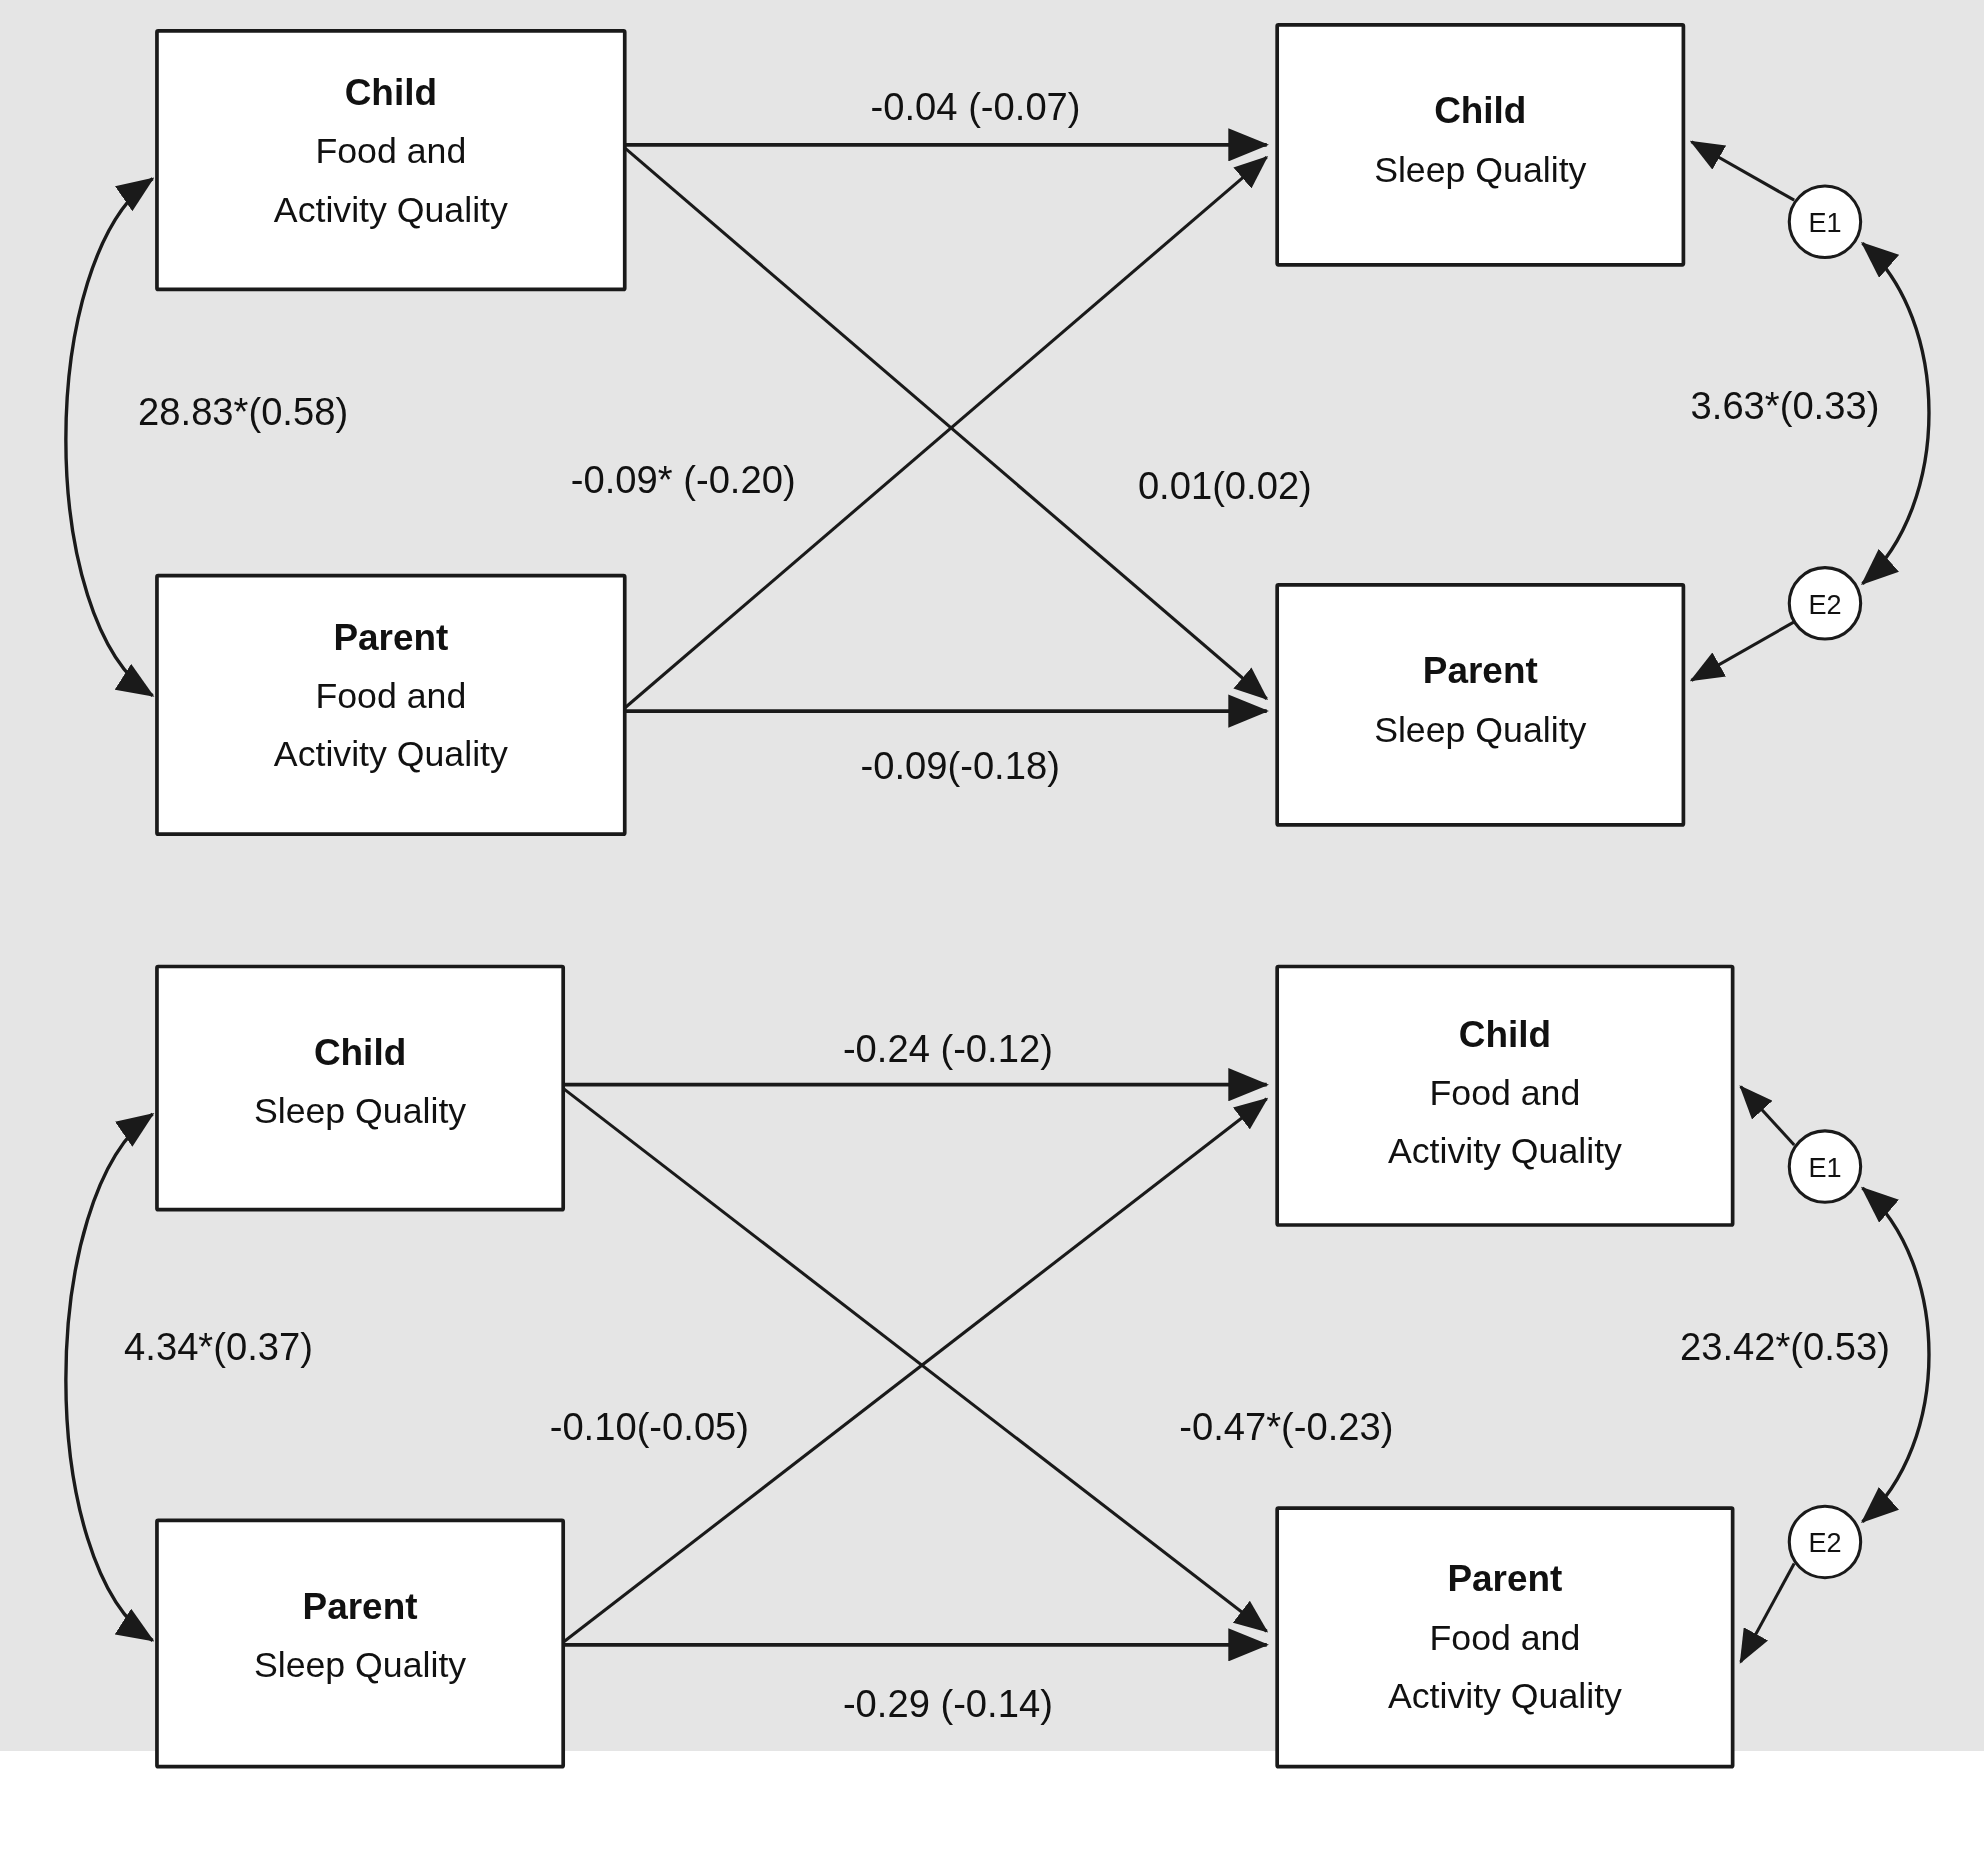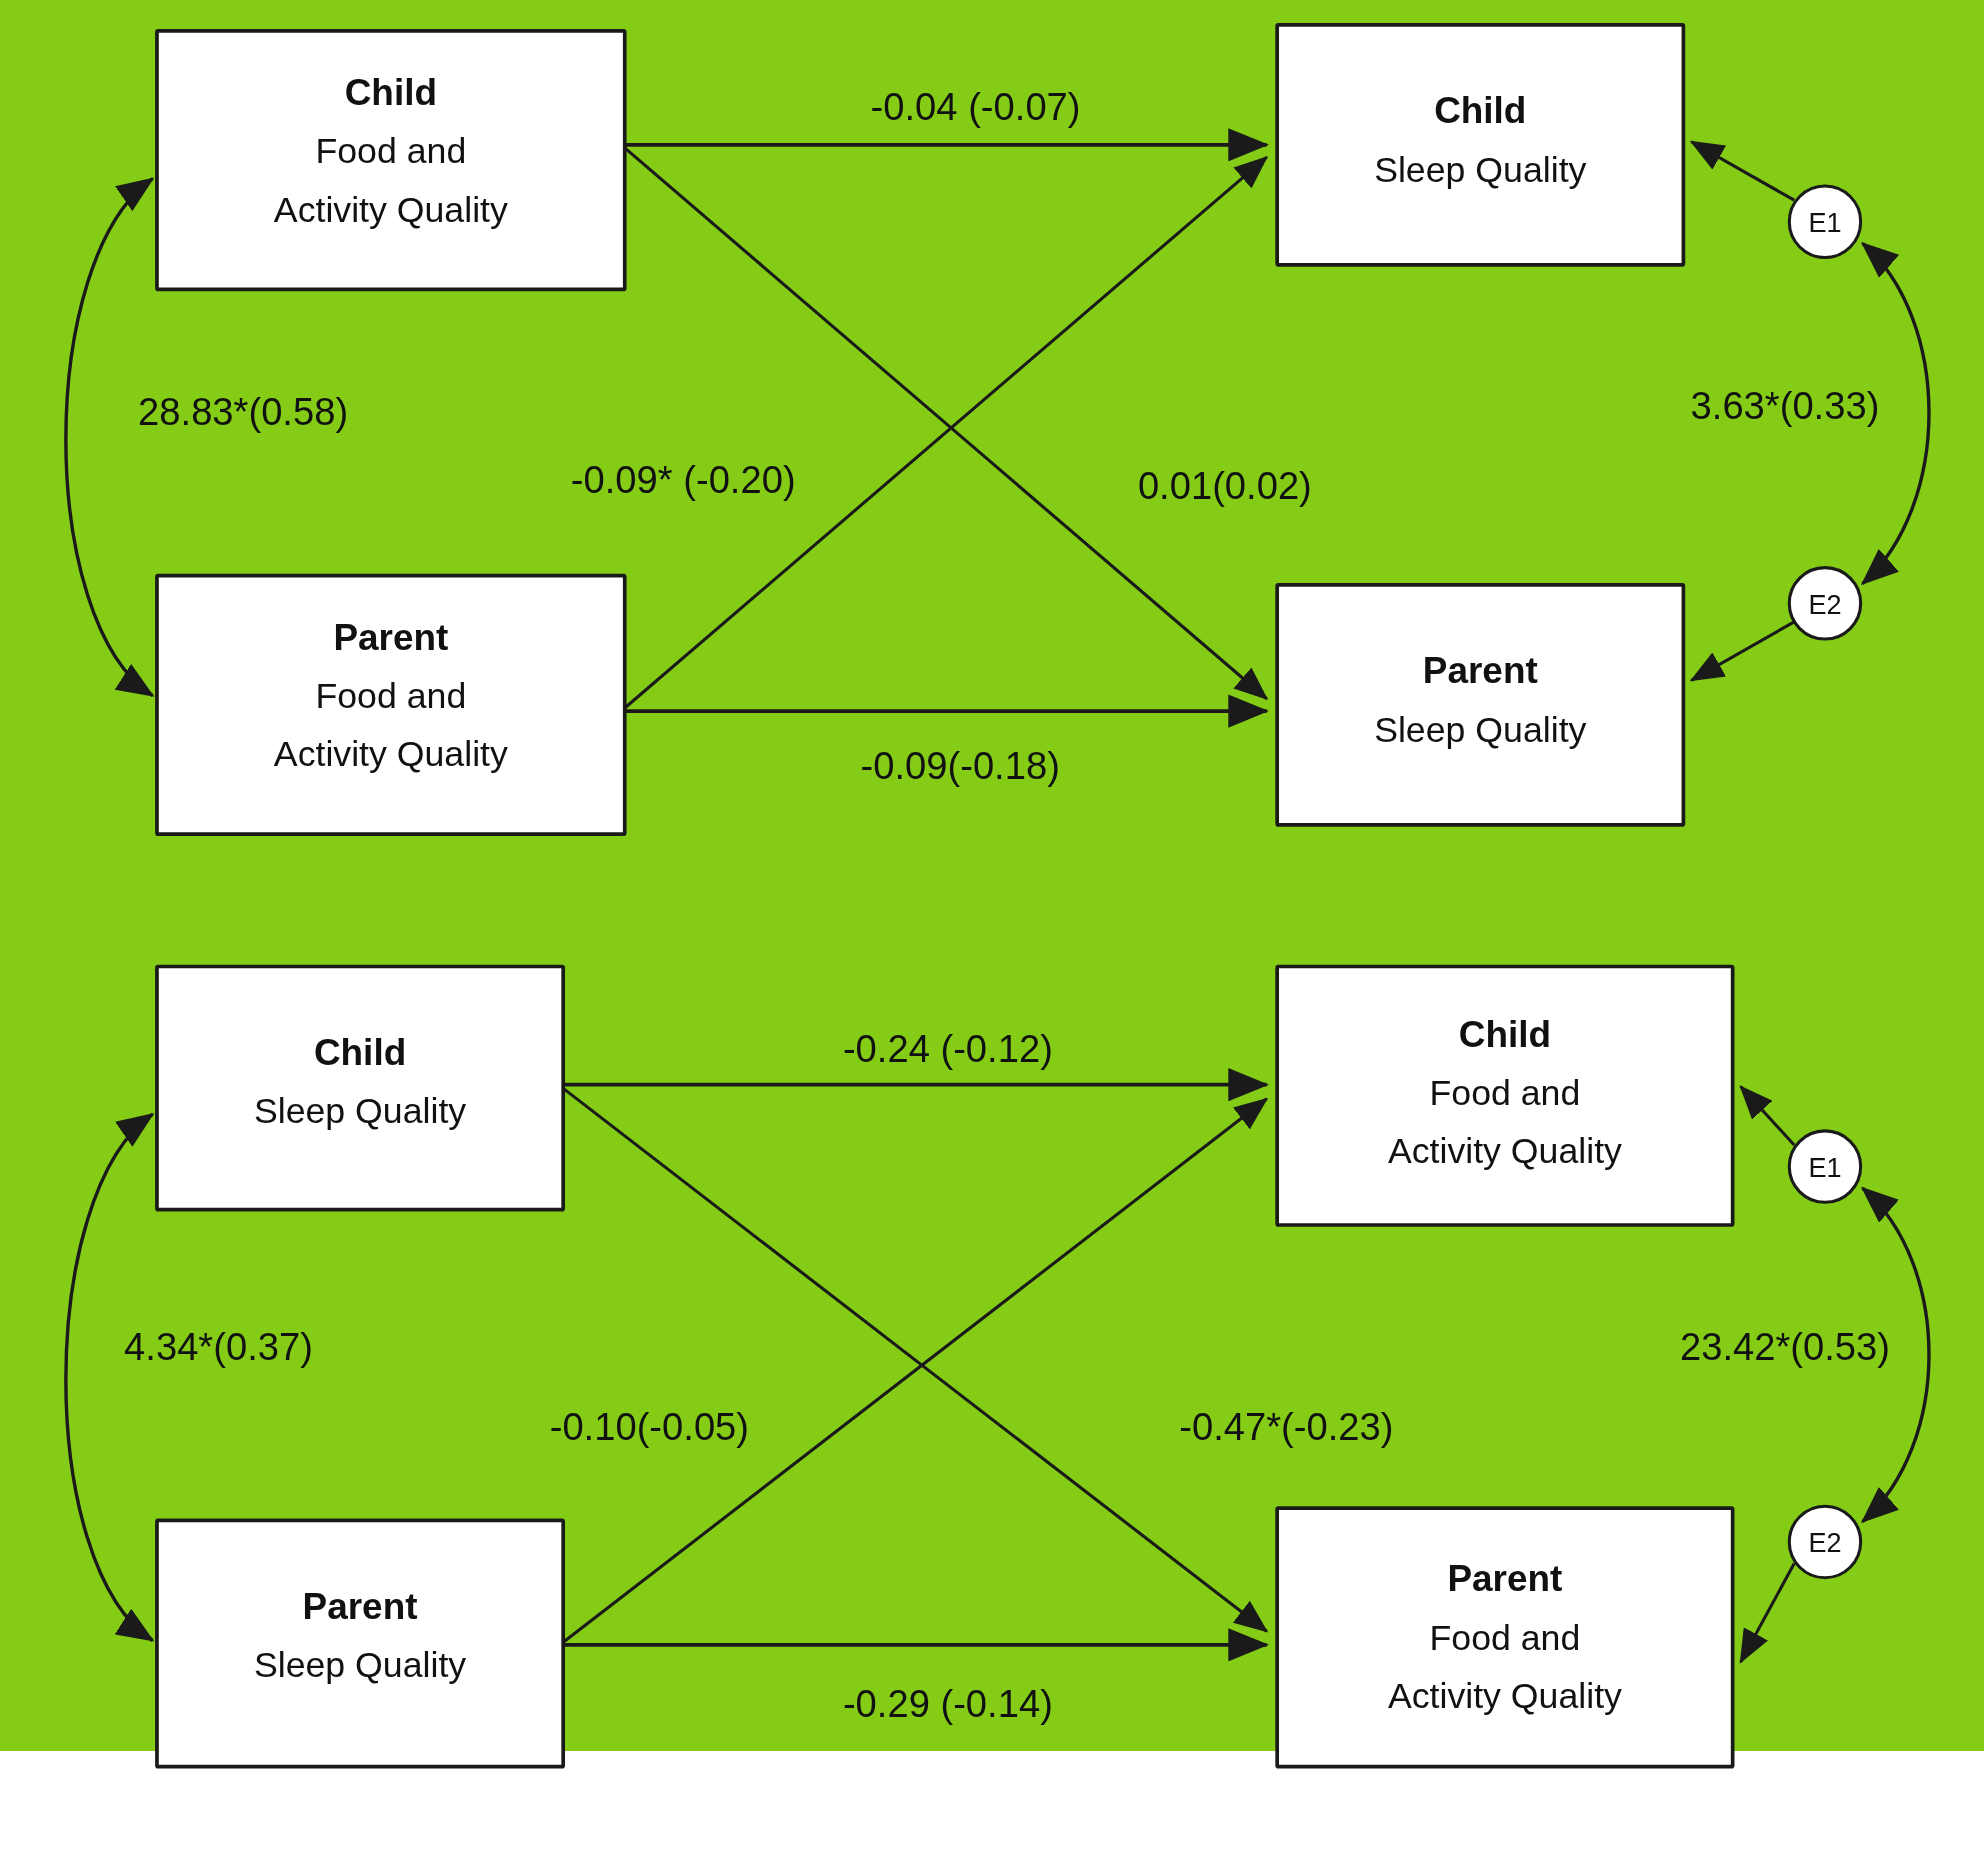--- a/index.html
+++ b/index.html
@@ -10,21 +10,21 @@
   body {
     width: 1985px;
     height: 1861px;
     font-family: "Liberation Sans", sans-serif;
     overflow: hidden;
   }
   #diagram-root {
     position: relative;
     width: 1985px;
     height: 1751px;
-    background: #84cc16;
+    background: #e5e5e5;
   }
   svg.canvas {
     position: absolute;
     top: 0;
     left: 0;
     width: 1985px;
     height: 1861px;
   }
   .node-box {
     fill: #ffffff;

